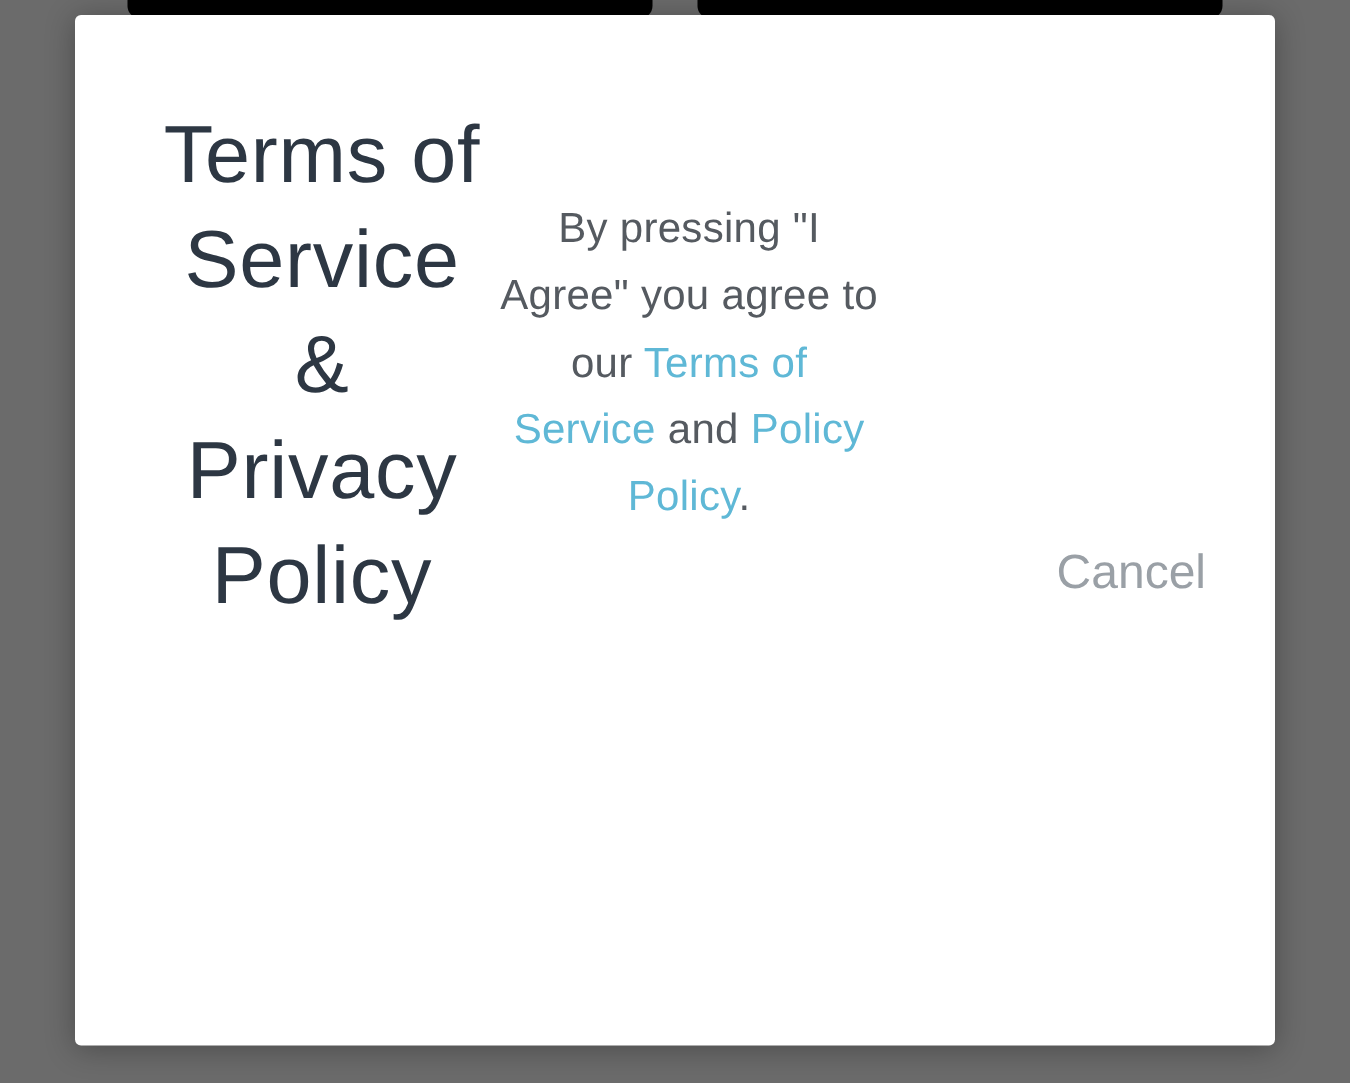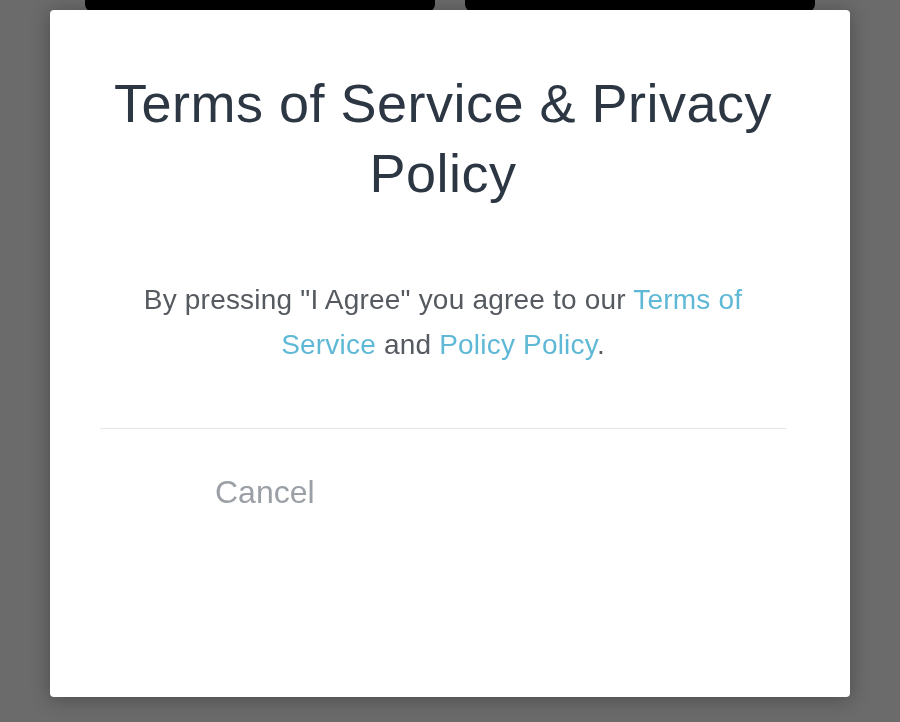--- a/index.html
+++ b/index.html
@@ -32,23 +32,23 @@
     }
     .modal {
       position: absolute;
       top: 10px;
       left: 50px;
       right: 50px;
       bottom: 25px;
       background: #ffffff;
       border-radius: 4px;
       box-shadow: 0 2px 20px rgba(0,0,0,0.3);
-      padding: 50px 64px 40px 50px;
+      padding: 50px 36px 40px 50px;
       display: flex;
-      flex-direction: column;
+      flex-direction: row;
     }
     .modal-title {
       font-size: 54px;
       font-weight: 200;
       color: #2d3743;
       text-align: center;
       line-height: 1.3;
       letter-spacing: 0.5px;
       margin-top: 8px;
     }

